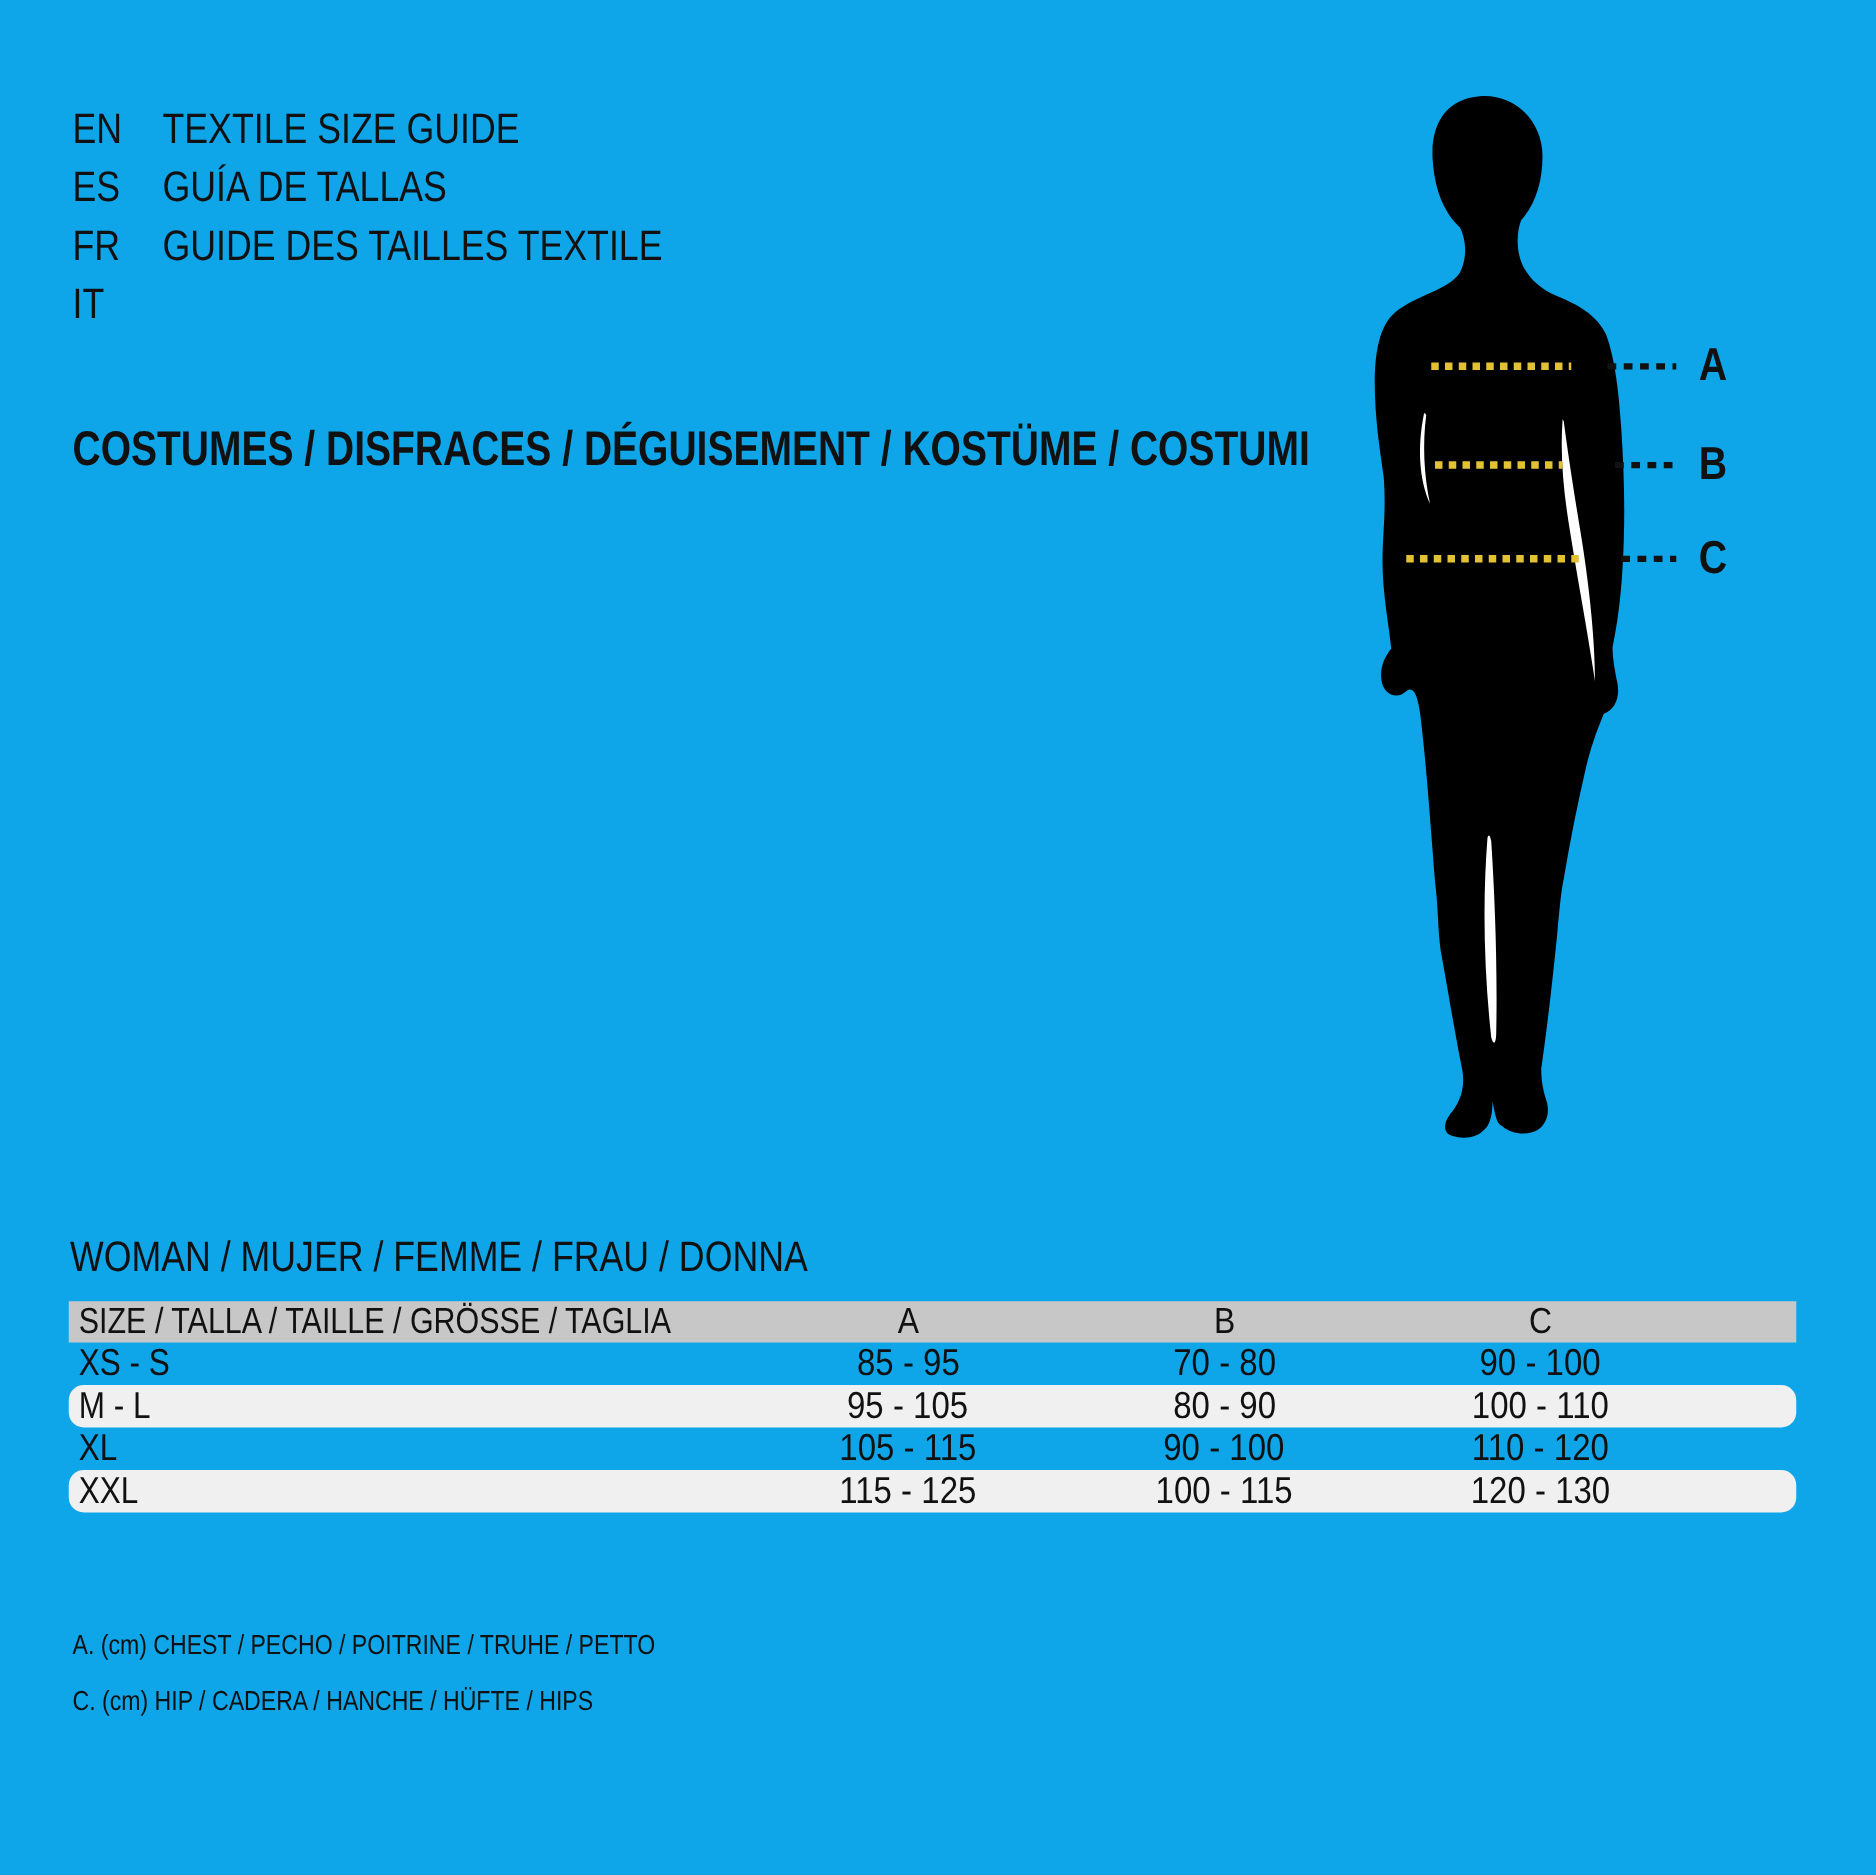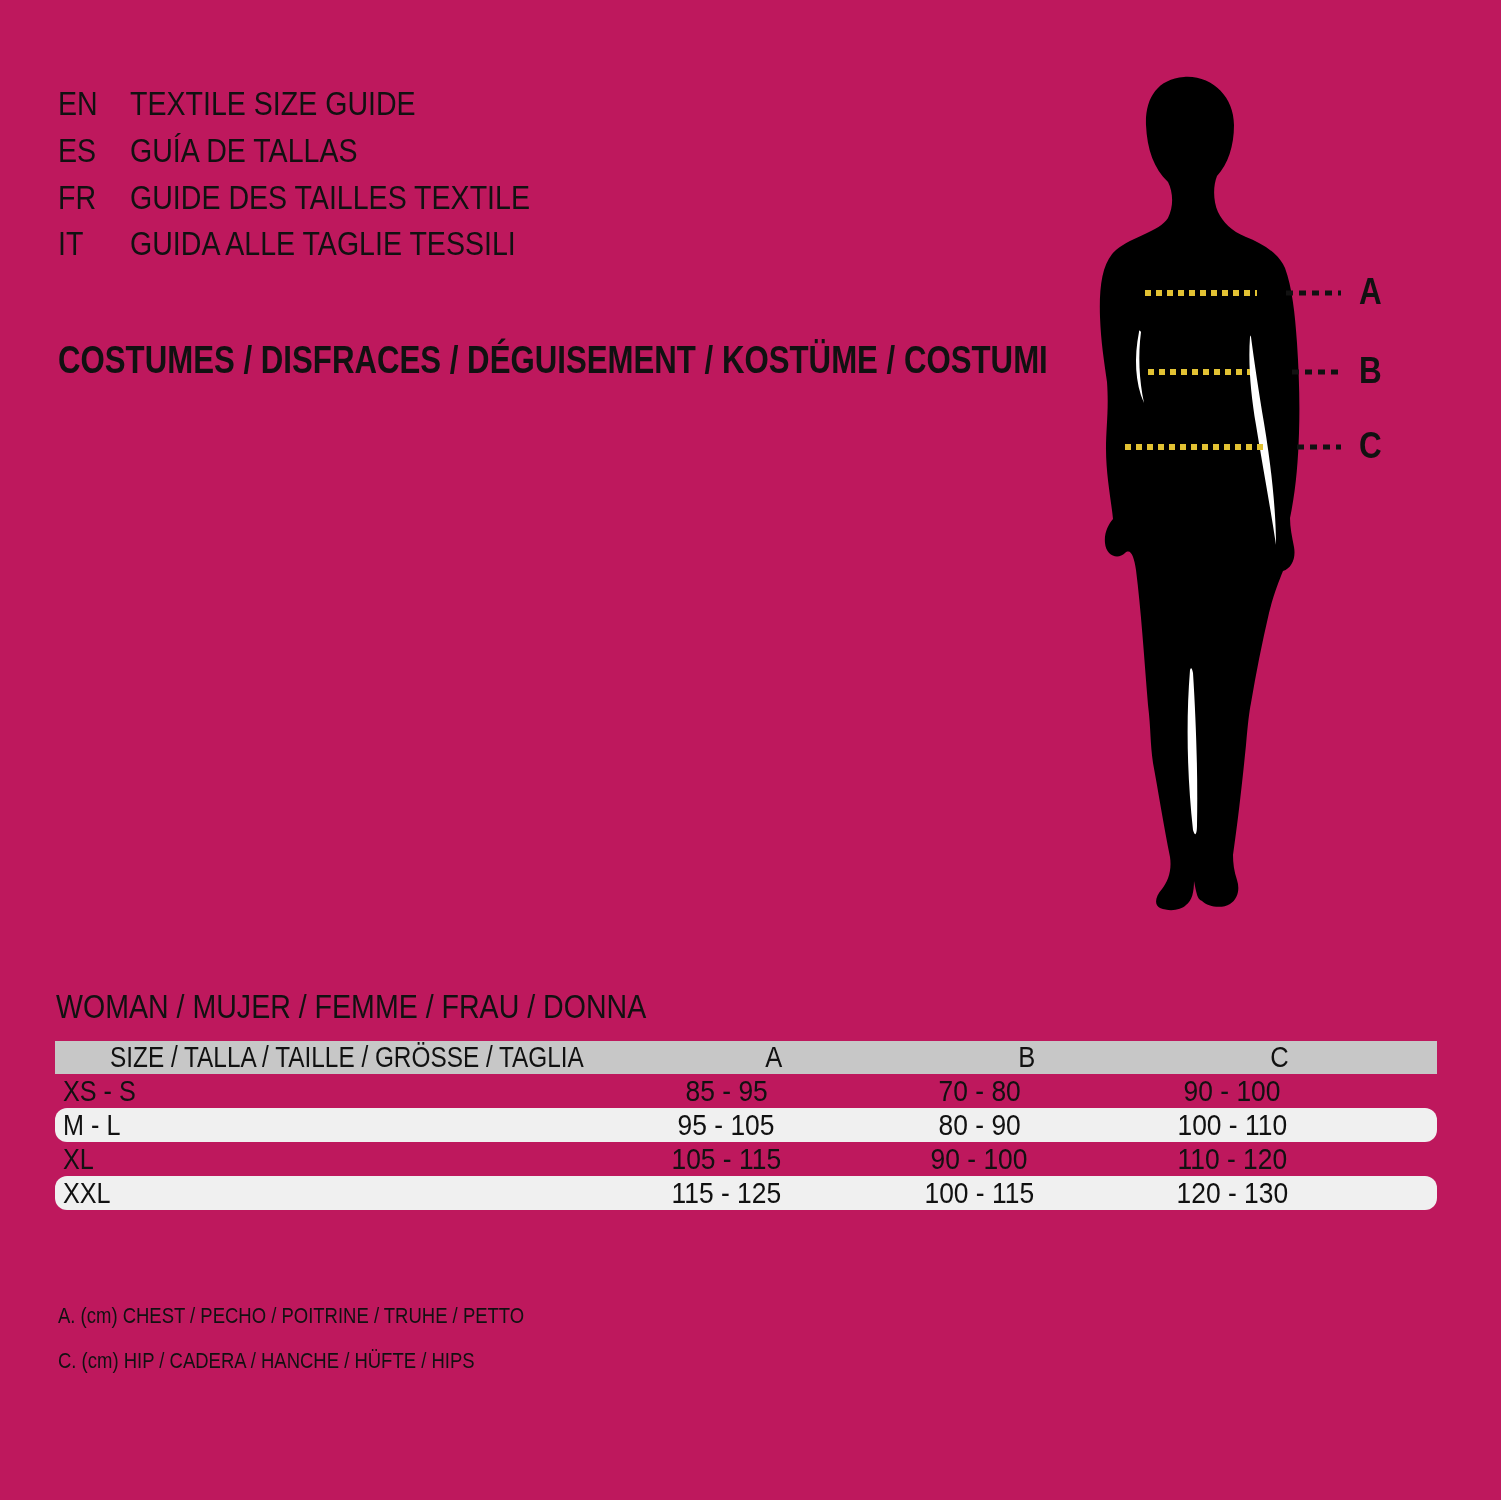--- a/index.html
+++ b/index.html
@@ -1,17 +1,17 @@
 <!DOCTYPE html>
 <html><head>
 <meta charset="utf-8">
 <style>
   html,body{margin:0;padding:0;background:#ffffff;}
   body{font-family:"Liberation Sans","DejaVu Sans",sans-serif;color:#111111;}
-  #page{position:relative;width:1501px;height:1500px;background:#be185d;overflow:hidden;}
+  #page{position:relative;width:1501px;height:1500px;background:#0ea5e9;overflow:hidden;}
 
   
   .cx{display:inline-block;transform:scaleX(.84);transform-origin:0 50%;white-space:nowrap;}
   .cxc{display:inline-block;transform:scaleX(.88);transform-origin:50% 50%;white-space:nowrap;}
 
   
   .lang-list{position:absolute;left:58px;top:80px;}
   .lang-row{display:flex;height:46.8px;line-height:46.8px;font-size:34px;}
   .lang-code{width:72px;flex:none;}
   .lang-label{flex:1;}
@@ -28,21 +28,21 @@
   .fig-label-a{left:1346px;top:272px;}
   .fig-label-b{left:1346px;top:351px;}
   .fig-label-c{left:1346px;top:426px;}
 
   
   .woman-heading{position:absolute;left:56px;top:986px;font-size:34px;line-height:40px;}
 
   
   .size-table{position:absolute;left:55px;top:1041px;width:1382px;}
   .t-row{display:grid;grid-template-columns:545px 253px 253px 253px 78px;align-items:center;}
-  .t-head{height:33px;background:#c7c7c7;font-size:29px;padding-left:47px;}
+  .t-head{height:33px;background:#c7c7c7;font-size:29px;}
   .t-body{height:34px;font-size:30px;}
   .t-alt{background:#f0f0f0;border-radius:12px;}
   .t-size{padding-left:8px;text-align:left;}
   .t-val{text-align:center;}
 
   
   .legend{position:absolute;left:58px;top:1294px;}
   .legend-line{height:44.6px;line-height:44.6px;font-size:22px;}
 </style>
 </head>
@@ -58,21 +58,20 @@
     <div class="lang-row">
       <span class="lang-code"><span class="cx">ES</span></span>
       <span class="lang-label"><span class="cx">GUÍA DE TALLAS</span></span>
     </div>
     <div class="lang-row">
       <span class="lang-code"><span class="cx">FR</span></span>
       <span class="lang-label"><span class="cx">GUIDE DES TAILLES TEXTILE</span></span>
     </div>
     <div class="lang-row">
       <span class="lang-code"><span class="cx">IT</span></span>
-      <span class="lang-label"><span class="cx">GUIDA ALLE TAGLIE TESSILI</span></span>
     </div>
   </div>
 
   <div class="cat-title">
     <span class="cx">COSTUMES / DISFRACES / DÉGUISEMENT / KOSTÜME / COSTUMI</span>
   </div>
 
   <div class="figure">
     <svg width="260" height="840" viewBox="0 0 260 840" xmlns="http://www.w3.org/2000/svg">
 

